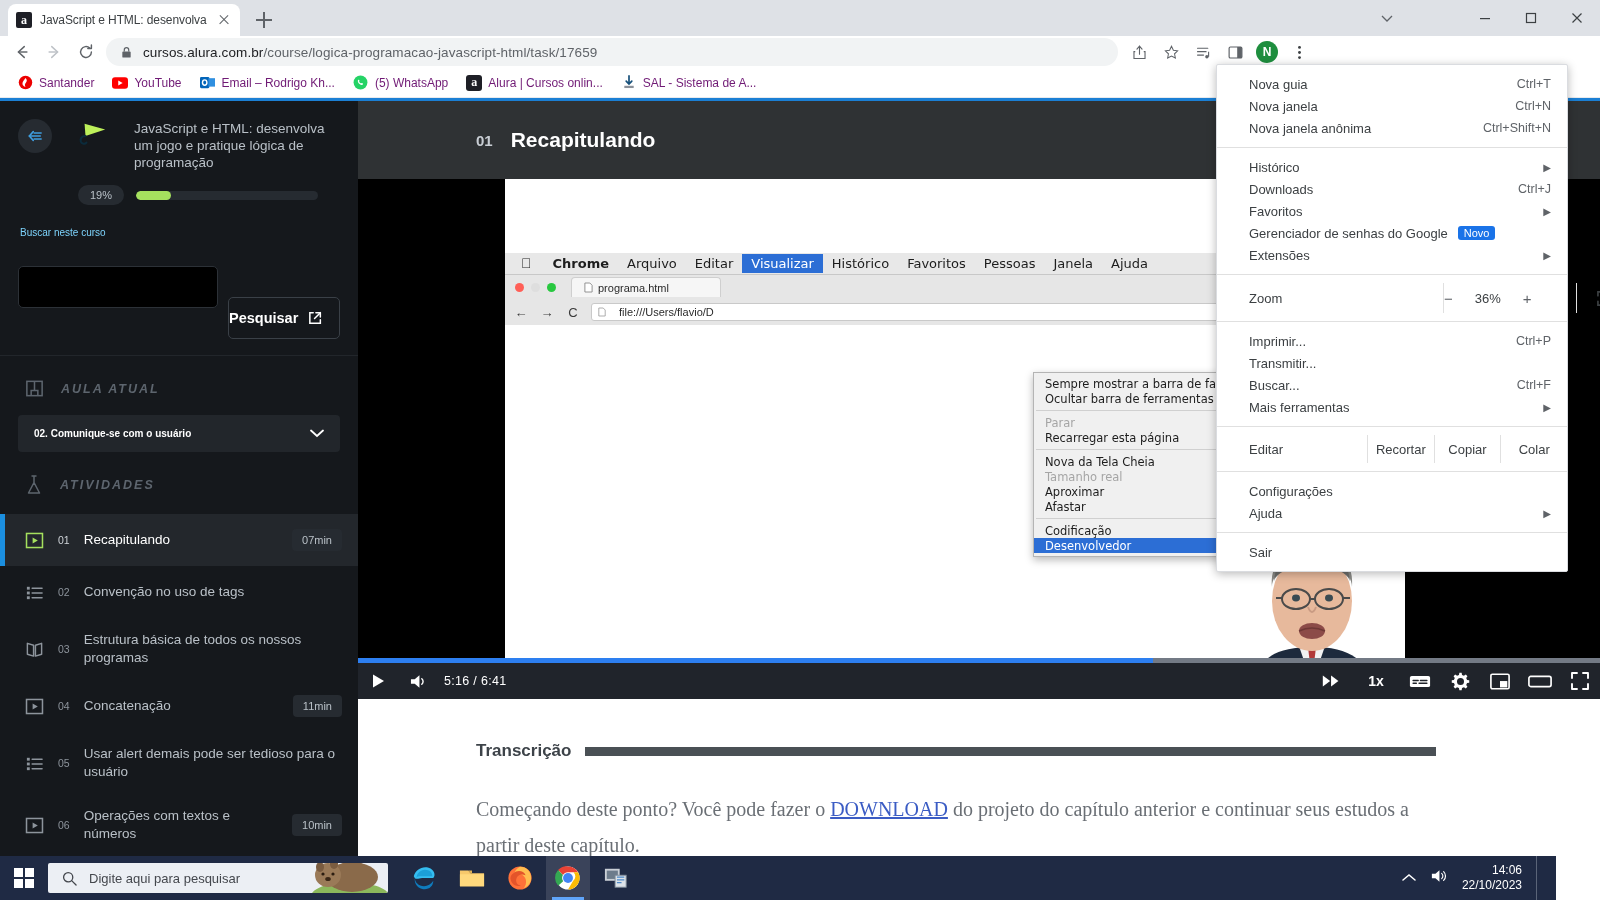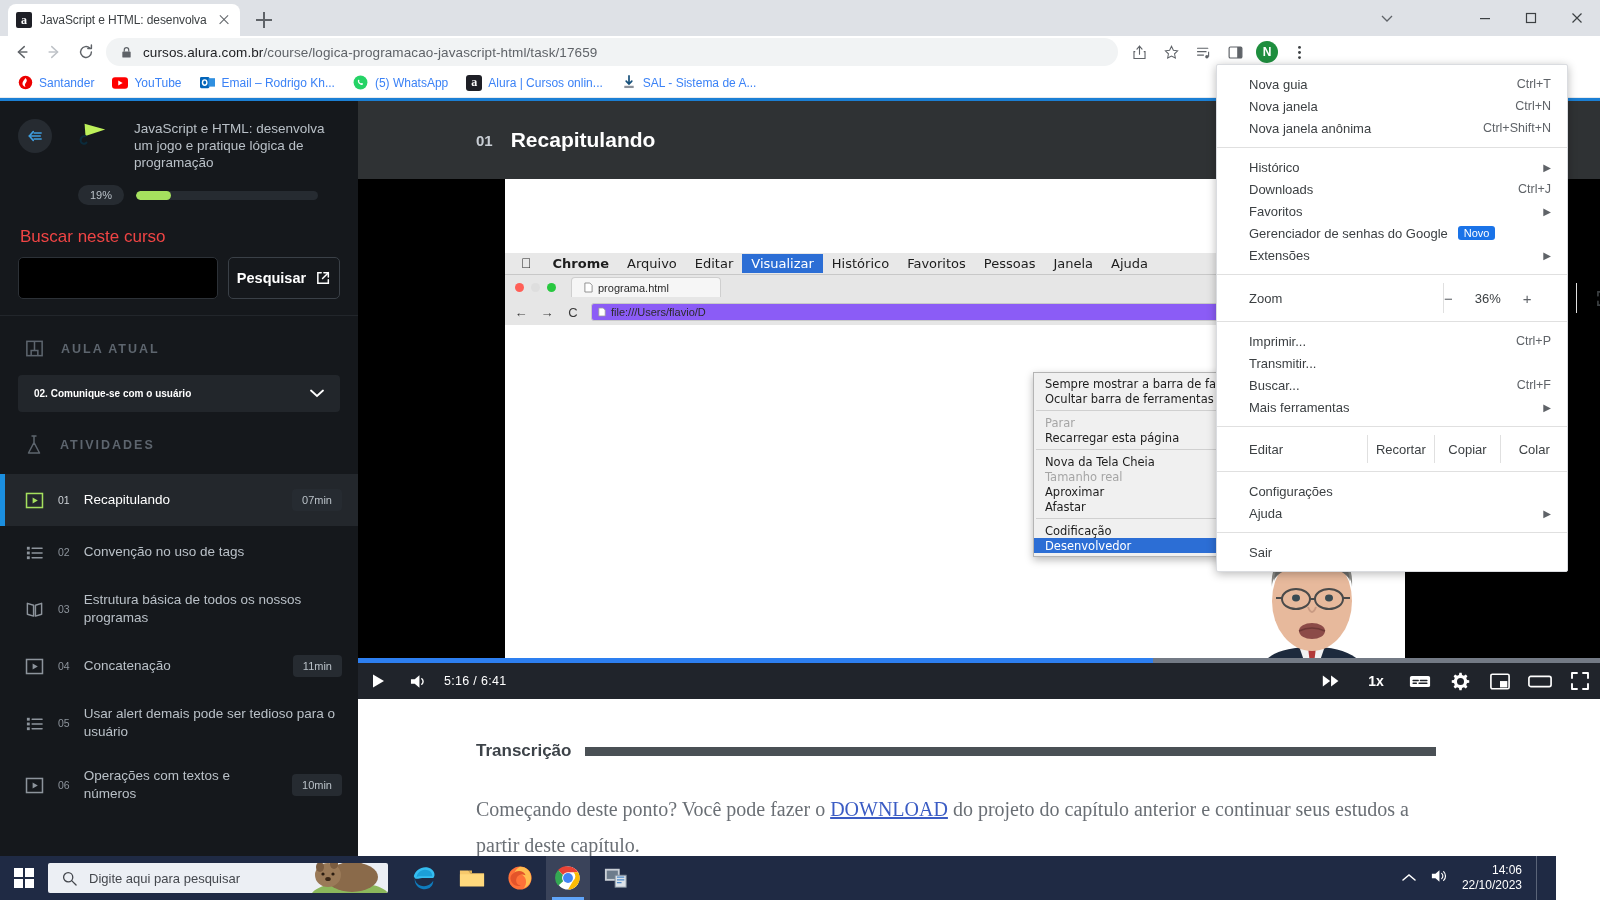--- a/index.html
+++ b/index.html
@@ -78,21 +78,21 @@
     width: 22px; height: 22px; border-radius: 50%; background: #1e8e3e; color: #fff;
     font-size: 12px; font-weight: bold; display: flex; align-items: center; justify-content: center;
   }
 
   .bookmarks-bar {
     position: absolute; top: 68px; left: 0; width: 1600px; height: 30px;
     background: #ffffff; display: flex; align-items: center; padding-left: 10px; gap: 4px;
     border-bottom: 1px solid #e8eaed;
   }
   .bm { display: flex; align-items: center; gap: 6px; padding: 3px 7px; border-radius: 4px; cursor: pointer; }
-  .bm-label { font-size: 12px; color: #3b82f6; white-space: nowrap; text-align: center; }
+  .bm-label { font-size: 12px; color: #701a75; white-space: nowrap; text-align: center; }
   .bm-ico { width: 16px; height: 16px; border-radius: 3px; display:flex; align-items:center; justify-content:center; flex:0 0 auto;}
 
   
   .page {
     position: absolute; top: 98px; left: 0; width: 1600px; height: 758px;
     background: #ffffff; overflow: hidden;
   }
   .page-topline { position:absolute; top:0; left:0; width:1600px; height:3px; background:#1b7fd4; }
 
   .sidebar {
@@ -109,35 +109,36 @@
   .sb-course-title {
     font-size: 13.5px; line-height: 17px; color: #b9c0c7; padding-top: 1px;
   }
   .sb-progress-row { display: flex; align-items: center; gap: 12px; margin: 14px 0 0 60px; }
   .sb-pct {
     background: #262b31; border-radius: 11px; font-size: 11px; color: #b9c0c7;
     padding: 4px 12px;
   }
   .sb-bar { flex: 1 1 auto; height: 9px; background: #262b31; border-radius: 5px; overflow: hidden; margin-right: 22px;}
   .sb-bar-fill { height: 100%; background: #a5e05e; border-radius: 5px; }
-  .sb-search-label { font-size: 17px; color: #ef4444; margin: 22px 0 10px 2px; }
+  .sb-search-label { font-size: 10px; color: #7dd3fc; margin: 22px 0 28px 2px; }
   .sb-search-row { display: flex; gap: 10px; }
   .sb-search-input {
     width: 200px; height: 42px; background: #000000; border: 1px solid #2c3137;
     border-radius: 5px;
   }
   .sb-search-btn {
     flex: 1 1 auto; height: 42px; border: 1px solid #3a4047; border-radius: 5px;
     background: transparent; color: #ffffff; font-size: 14.5px; font-weight: bold;
-    display: flex; align-items: center; justify-content: center; gap: 9px; cursor: pointer;
+    display: flex; align-items: center; gap: 9px; cursor: pointer;
     font-family: "Liberation Sans", sans-serif;
+    margin-top: 31px;
   }
 
   .sb-section { display: flex; align-items: center; gap: 16px; padding: 22px 0 16px 24px; }
-  .sb-section-label { font-size: 12.5px; letter-spacing: 2px; color: #5d656e; font-weight: 600; }
+  .sb-section-label { font-size: 12.5px; letter-spacing: 2px; color: #5d656e; font-weight: 600; font-style: italic; }
 
   .sb-current {
     margin: 0 18px; background: #22262b; border-radius: 4px; padding: 13px 16px;
     display: flex; align-items: center; justify-content: space-between; cursor: pointer;
   }
   .sb-current-label { font-size: 10px; color: #ffffff; font-weight: bold; }
 
   .sb-list { margin-top: 2px; }
   .sb-item {
     display: flex; align-items: center; gap: 14px; padding: 13px 16px 13px 24px;
@@ -192,22 +193,22 @@
   .mac-tabrow { position: absolute; left: 0; top: 0; width: 900px; height: 24px; display: flex; align-items: center; padding-left: 10px; gap: 7px; }
   .dot { width: 9px; height: 9px; border-radius: 50%; }
   .mac-tab {
     margin-left: 8px; height: 20px; background: #f6f6f6; border: 1px solid #cfcfcf;
     border-bottom: none; border-radius: 4px 4px 0 0; display: flex; align-items: center;
     gap: 5px; padding: 0 12px; font-size: 11px; color: #2b2b2b; min-width: 150px;
   }
   .mac-navrow { position: absolute; left: 0; top: 24px; width: 900px; height: 26px; background:#e6e6e6; display: flex; align-items: center; gap: 10px; padding-left: 8px; }
   .mac-navico { font-size: 13px; color: #3a3a3a; width: 16px; text-align:center;}
   .mac-urlbar {
-    flex: 1 1 auto; height: 18px; background: #8b5cf6; border: 1px solid #c9c9c9; border-radius: 3px;
-    display: flex; align-items: center; gap: 5px; padding: 0 6px; font-size: 11px; color: #2b2b2b;
+    flex: 1 1 auto; height: 18px; background: #ffffff; border: 1px solid #c9c9c9; border-radius: 3px;
+    display: flex; align-items: center; gap: 13px; padding: 0 6px; font-size: 11px; color: #2b2b2b;
     margin-right: 12px;
   }
   .mac-page { position: absolute; left: 147px; top: 146px; width: 900px; height: 374px; background: #ffffff; }
 
   
   .mac-menu {
     position: absolute; left: 675px; top: 193px; width: 300px;
     background: #f0f0f0; border: 1px solid #b4b4b4; box-shadow: 0 3px 8px rgba(0,0,0,.28);
     padding: 3px 0; font-family: "DejaVu Sans", sans-serif;
   }

